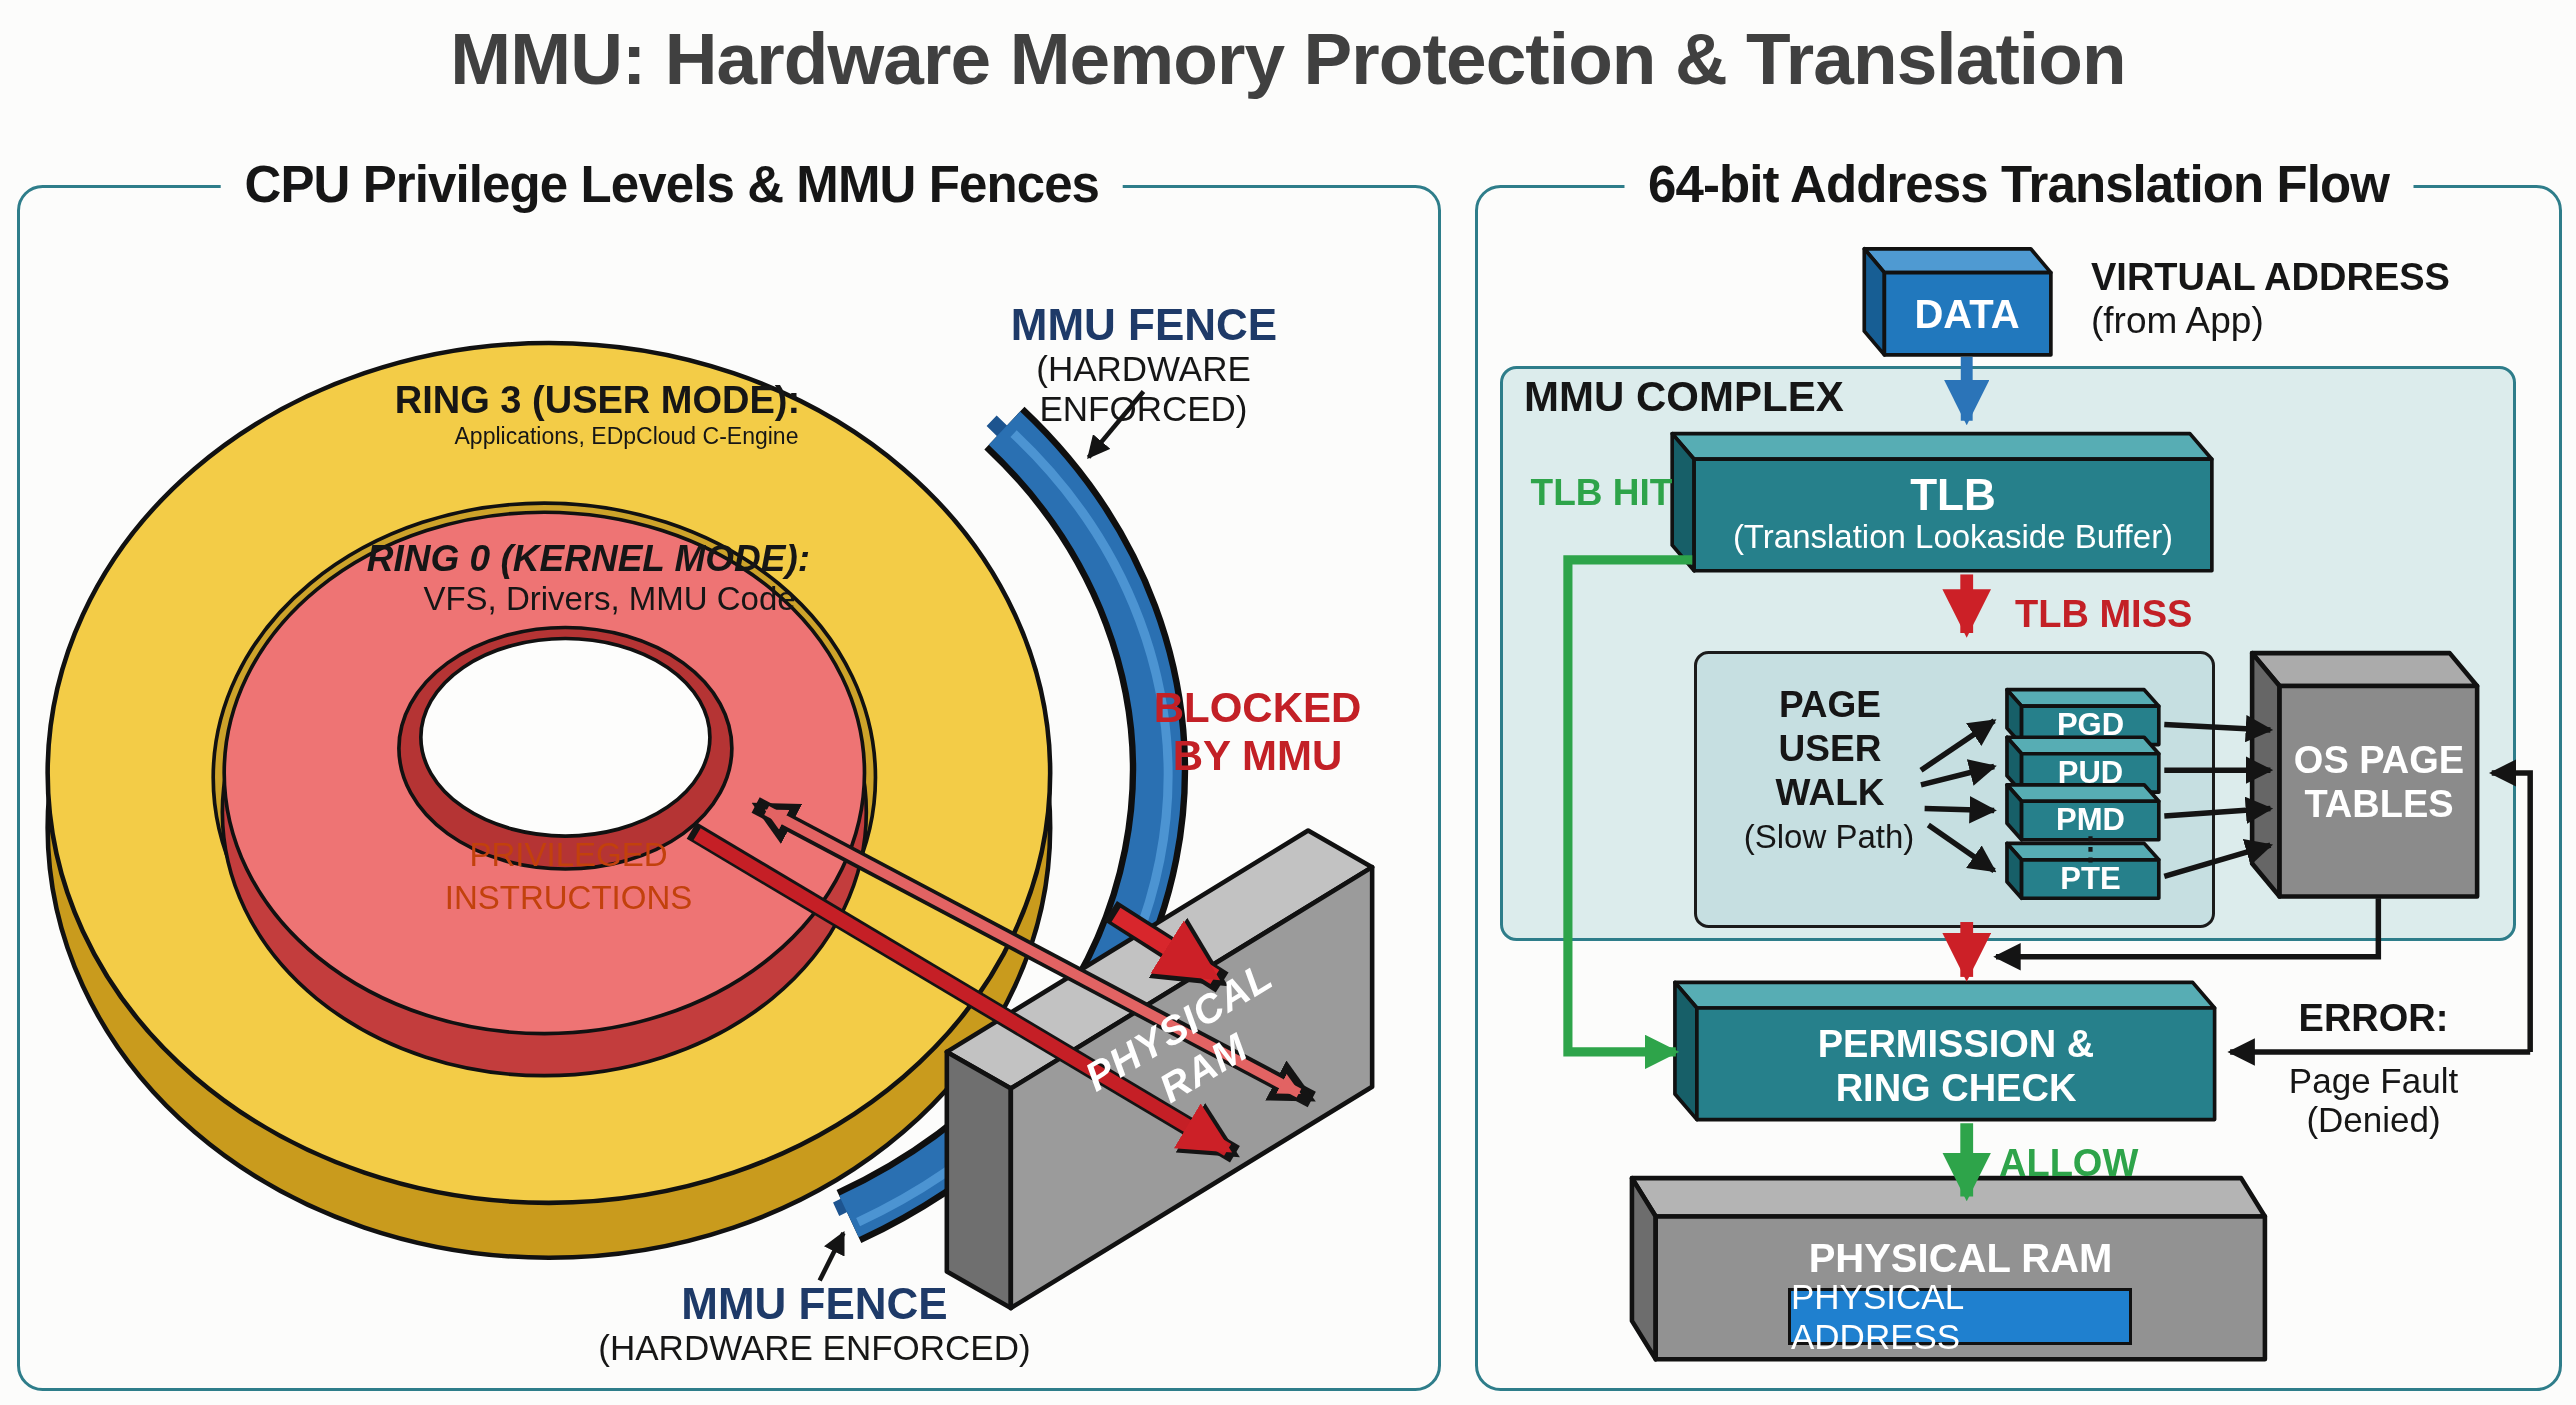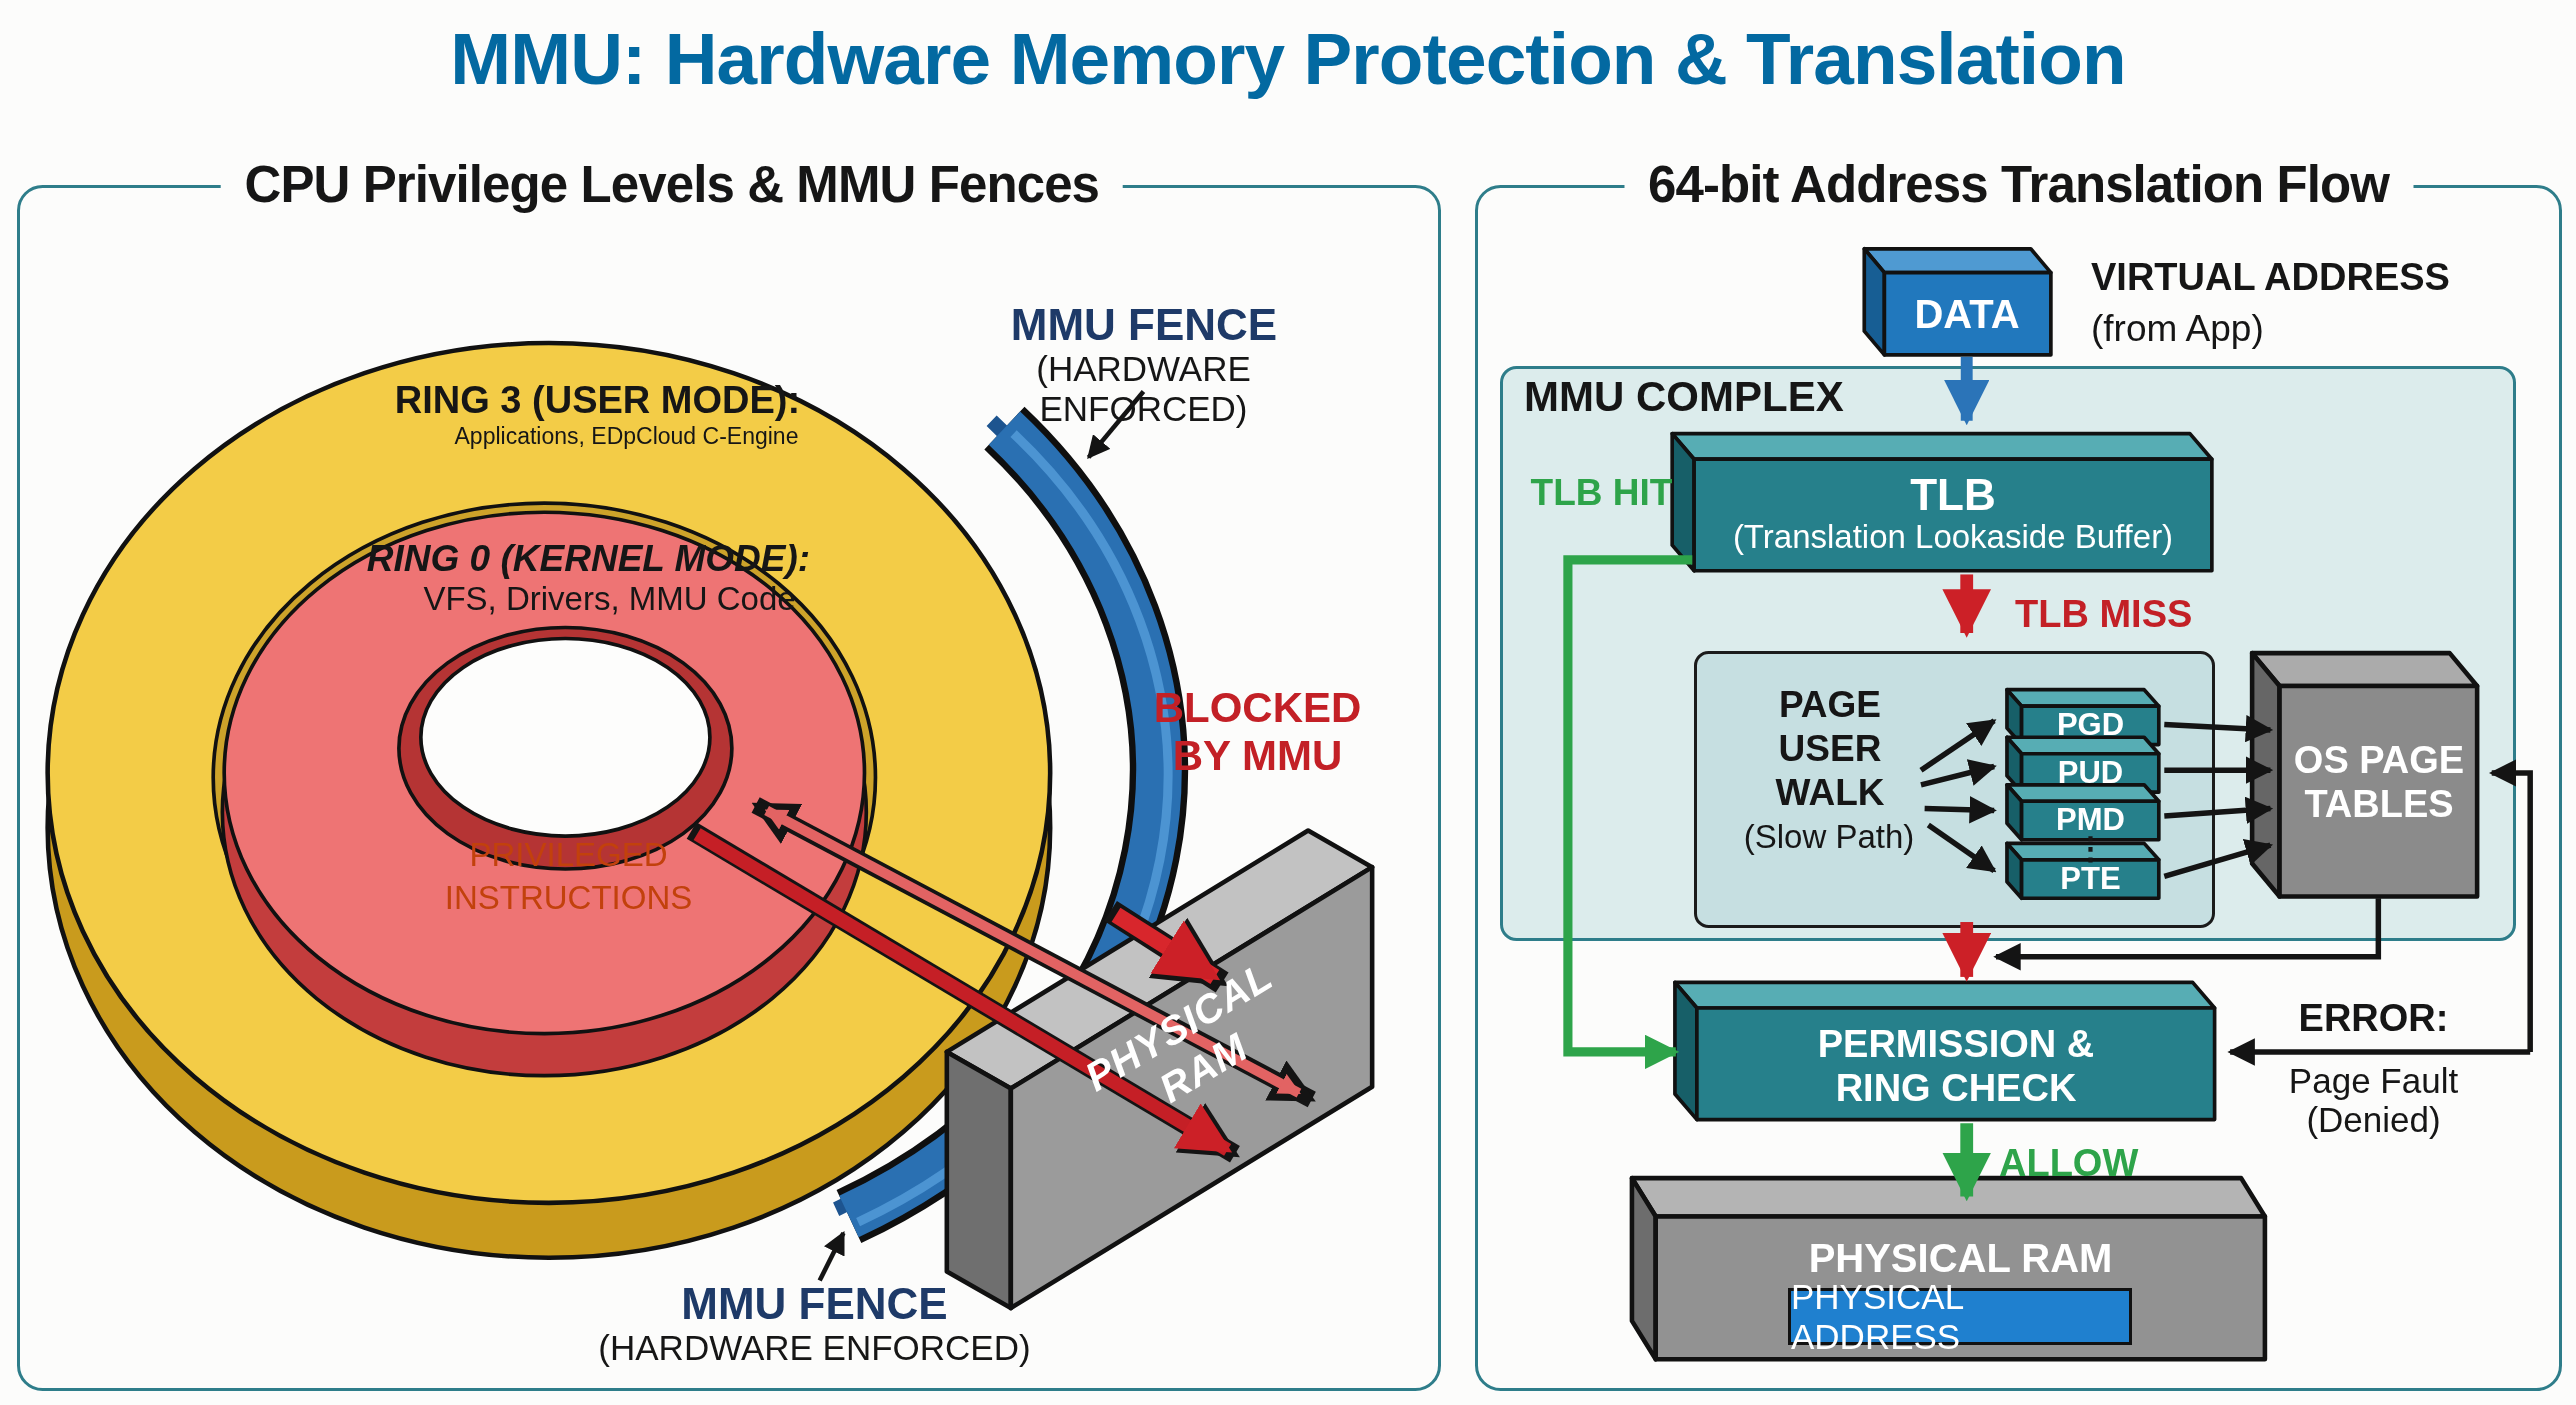--- a/index.html
+++ b/index.html
@@ -1,18 +1,18 @@
 <!DOCTYPE html>
 <html style="font-size:14.6px"><head>
 <meta charset="utf-8">
 <style>
   html,body{margin:0;padding:0;background:#fcfcfb;font-family:"Liberation Sans",sans-serif;}
   #stage{position:relative;width:2576px;height:1405px;overflow:hidden;background:#fcfcfb;}
   .abs{position:absolute;}
-  #page-title{left:0;top:16.5px;width:2576px;text-align:center;font-size:73px;font-weight:bold;color:#0369a1;letter-spacing:-0.9px;}
+  #page-title{left:0;top:16.5px;width:2576px;text-align:center;font-size:73px;font-weight:bold;color:#404040;letter-spacing:-0.9px;}
   .panel{position:absolute;top:185px;height:1200px;border:3.7px solid #2e7d8a;border-radius:25.6px;background:transparent;}
   #panel-left{left:16.5px;width:1418px;}
   #panel-right{left:1475px;width:1081px;}
   .legend{position:absolute;top:-33px;left:50%;transform:translateX(-50%);background:#fcfcfb;padding:0 24px;font-size:51px;font-weight:bold;color:#161616;white-space:nowrap;letter-spacing:-0.9px;}
   #mmu-complex{left:1500px;top:366px;width:1010px;height:569px;background:#dcecec;border:3.7px solid #2e7d8a;border-radius:16.5px;}
   #page-walk-box{left:1694px;top:651px;width:515px;height:271px;background:#c6dfe1;border:3.7px solid #1b1b1b;border-radius:14.6px;}
   #gfx{left:0;top:0;}
   .lbl{position:absolute;text-align:center;line-height:1.15;}
   .b{font-weight:bold;}
   .navy{color:#1e3a68;}
@@ -185,21 +185,21 @@
   <div class="lbl" style="left:413px;top:834px;width:311px;font-size:33px;line-height:1.3;color:#c2410c;">PRIVILEGED INSTRUCTIONS</div>
   <div class="lbl b navy" style="left:970px;top:300px;width:348px;font-size:44px;">MMU FENCE</div>
   <div class="lbl blk" style="left:942px;top:349px;width:403px;font-size:35px;">(HARDWARE ENFORCED)</div>
   <div class="lbl b red" style="left:1125px;top:684px;width:265px;font-size:42px;line-height:1.14;">BLOCKED BY MMU</div>
   <div id="ram-left-label" class="lbl b white" style="left:1054px;top:999px;width:274px;font-size:40px;line-height:1.2;">PHYSICAL RAM</div>
   <div class="lbl b navy" style="left:595px;top:1279px;width:439px;font-size:44px;">MMU FENCE</div>
   <div class="lbl blk" style="left:595px;top:1328px;width:439px;font-size:35px;">(HARDWARE ENFORCED)</div>
 
   <div class="lbl b white flexc" style="left:1884px;top:273px;width:166px;height:82px;font-size:40px;">DATA</div>
   <div class="lbl b blk" style="left:2091px;top:256px;width:366px;font-size:38px;text-align:left;">VIRTUAL ADDRESS</div>
-  <div class="lbl blk" style="left:2091px;top:308px;width:366px;font-size:37px;text-align:left;">(from App)</div>
+  <div class="lbl blk" style="left:2091px;top:300px;width:366px;font-size:37px;text-align:left;">(from App)</div>
   <div class="lbl b blk" style="left:1524px;top:373px;width:384px;font-size:42px;text-align:left;">MMU COMPLEX</div>
   <div class="lbl b white" style="left:1694px;top:470px;width:518px;font-size:44px;">TLB</div>
   <div class="lbl white" style="left:1694px;top:518px;width:518px;font-size:33px;">(Translation Lookaside Buffer)</div>
   <div class="lbl b green" style="left:1519px;top:472px;width:165px;font-size:37px;">TLB HIT</div>
   <div class="lbl b red" style="left:1999px;top:593px;width:220px;font-size:38px;text-align:left;margin-left:16px;">TLB MISS</div>
   <div class="lbl b blk" style="left:1711px;top:684px;width:238px;font-size:37px;">PAGE</div>
   <div class="lbl b blk" style="left:1711px;top:728px;width:238px;font-size:37px;">USER</div>
   <div class="lbl b blk" style="left:1711px;top:772px;width:238px;font-size:37px;">WALK</div>
   <div class="lbl blk" style="left:1692px;top:818px;width:274px;font-size:33px;">(Slow Path)</div>
   <div class="lbl b white flexc" style="left:2022px;top:706px;width:137px;height:38px;font-size:31px;">PGD</div>

